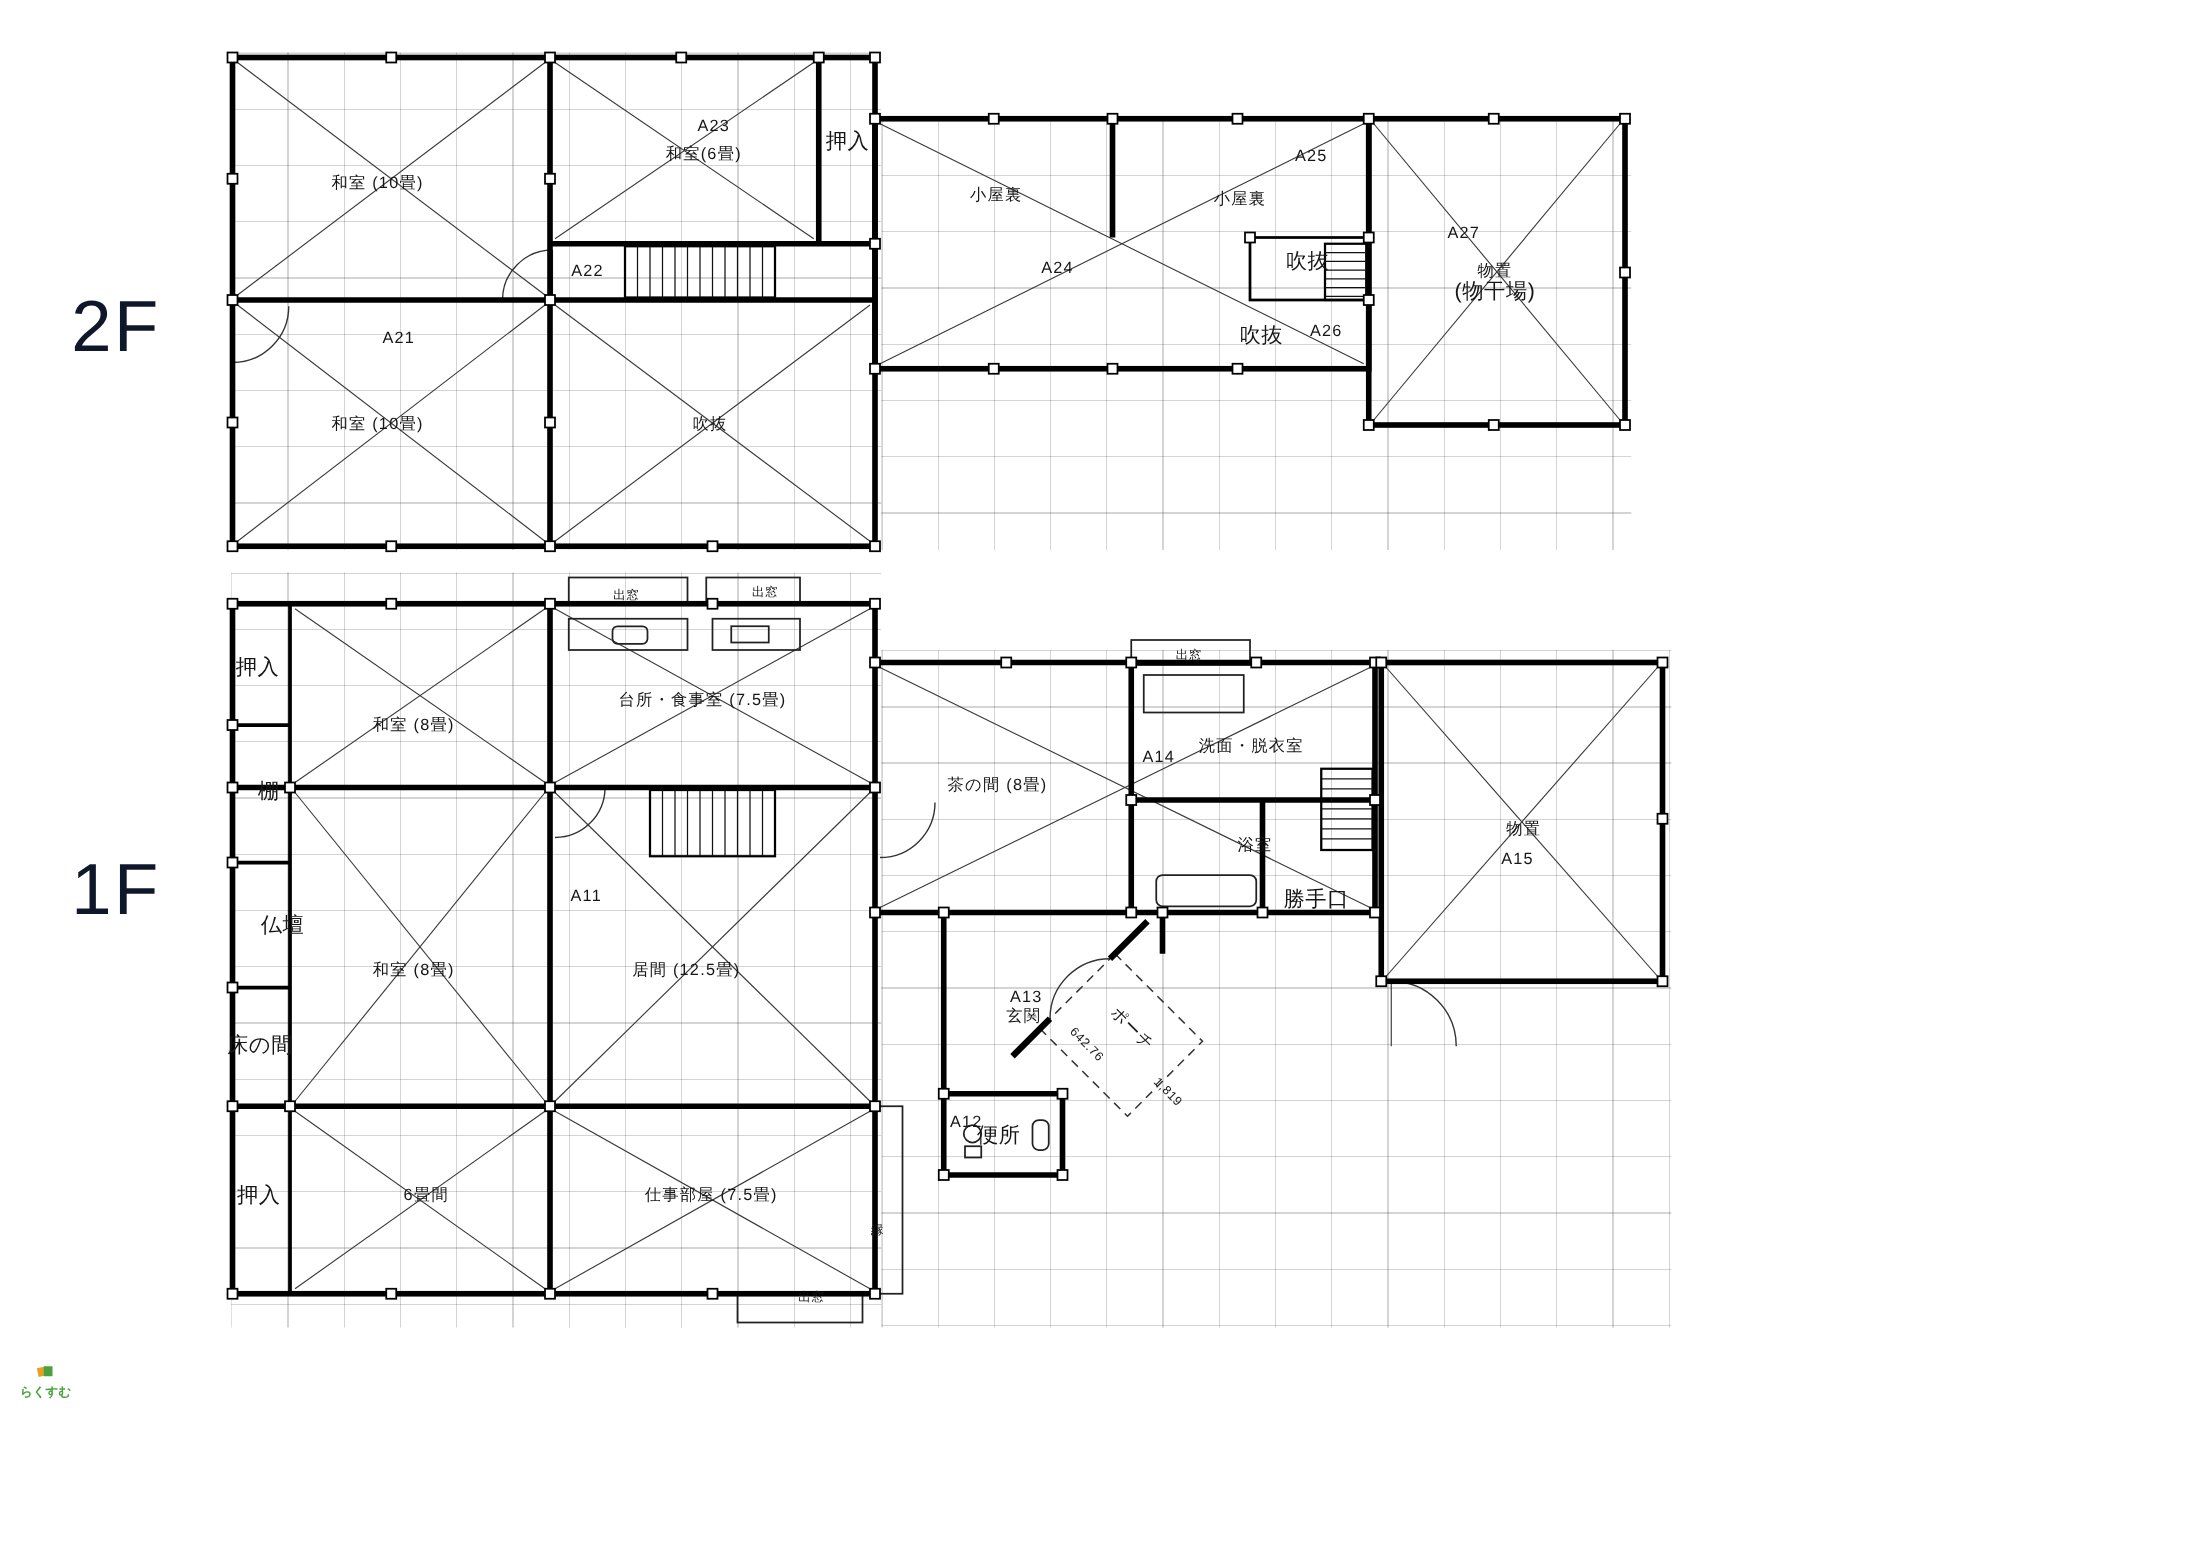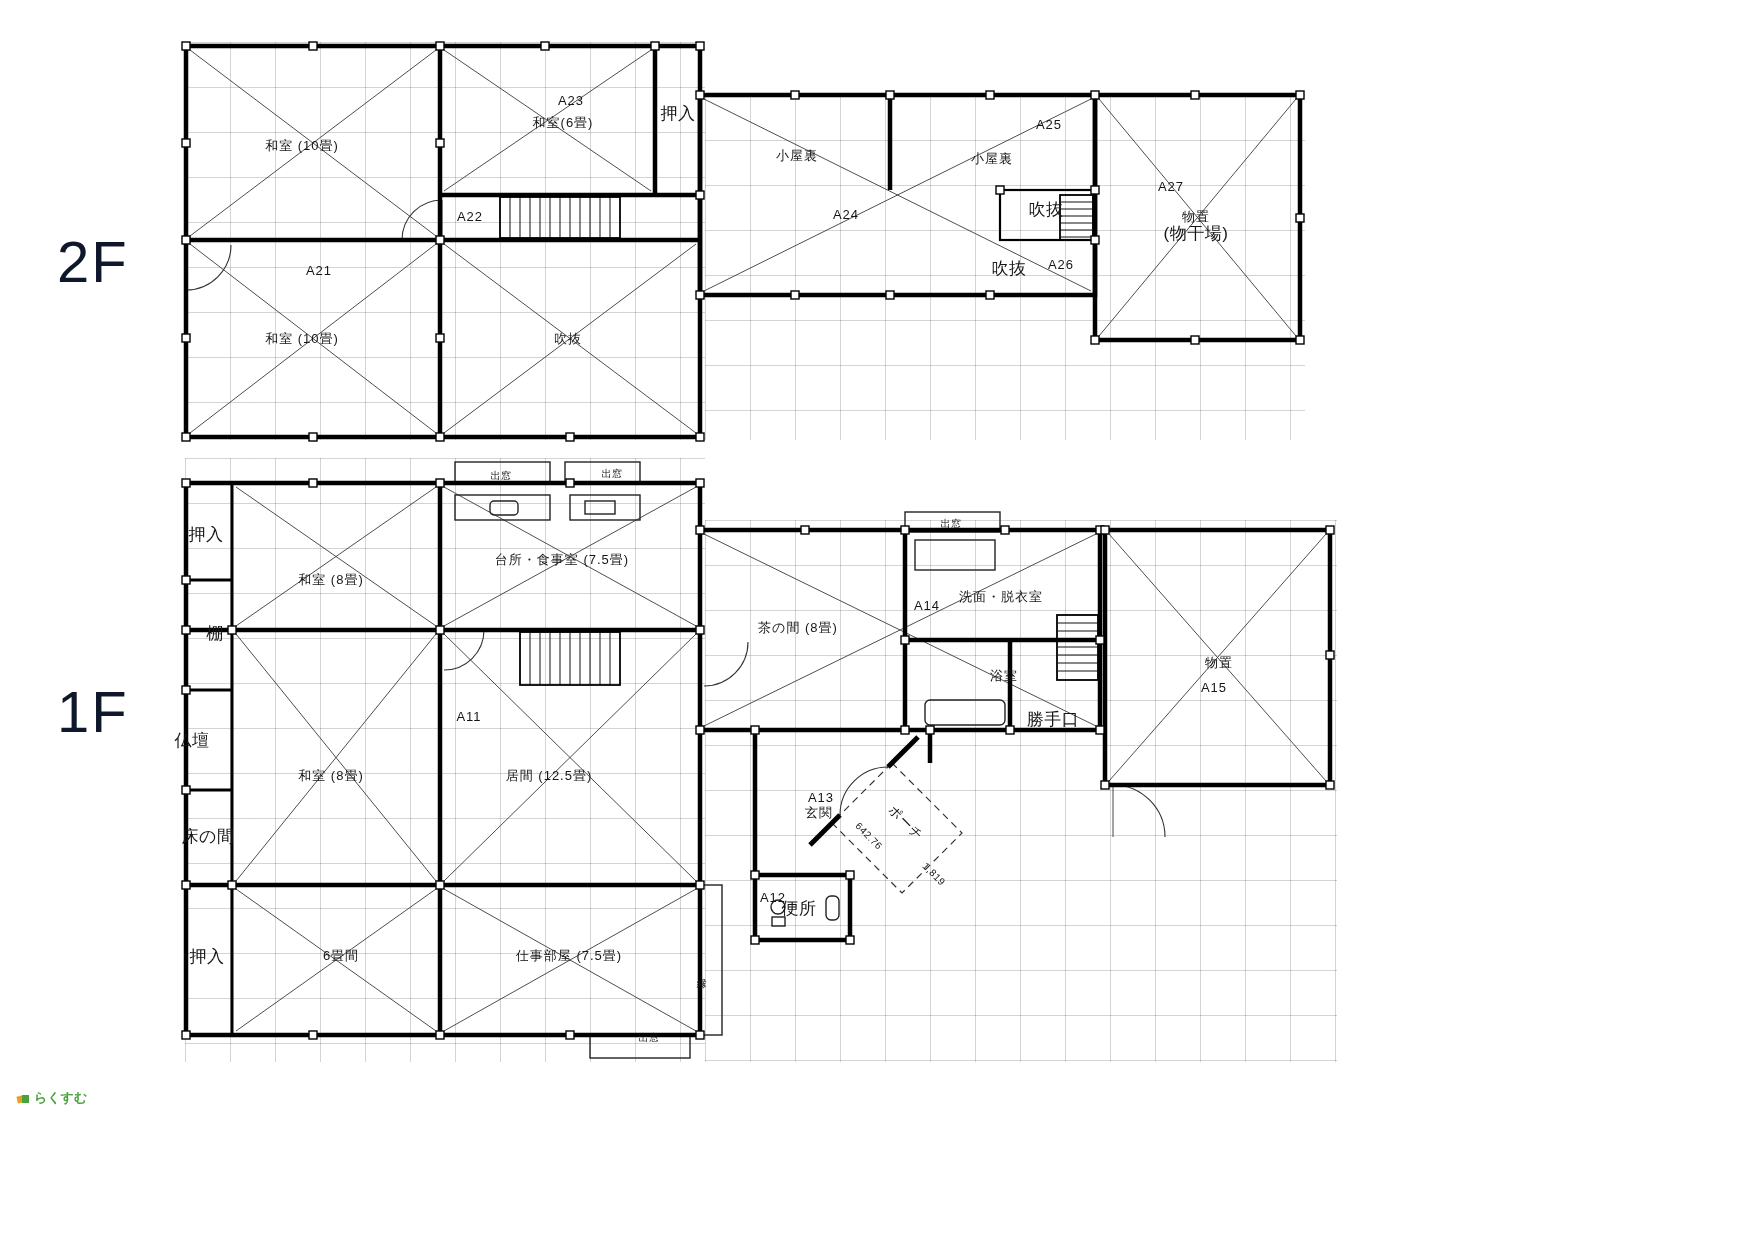--- a/index.html
+++ b/index.html
@@ -32,22 +32,23 @@
   .floor-title {
     position:absolute;
     font-size:58px;
     letter-spacing:2px;
     color:#0f172a;
   }
   .watermark {
     position:absolute;
     left:16px; top:1089px;
     display:flex; align-items:center; gap:4px;
-    font-size:13px; font-weight:bold;
+    font-size:10px; font-weight:bold;
     color:#4aa23c;
+    flex-direction:column;
   }
 </style>
 </head>
 <body>
 
 <div class="grid" style="left:185px; top:42px;  width:520px;  height:398px;"></div>
 <div class="grid" style="left:705px; top:95px;  width:600px;  height:345px;"></div>
 <div class="grid" style="left:185px; top:458px; width:520px;  height:604px;"></div>
 <div class="grid" style="left:705px; top:520px; width:632px;  height:542px;"></div>
 
@@ -316,21 +317,21 @@
 <span class="lbl" style="left:1171px; top:186px;">A27</span>
 <span class="lbl" style="left:1196px; top:217px;">物置</span>
 <span class="lbl small" style="left:1196px; top:233px;">(物干場)</span>
 
 <span class="lbl small" style="left:206px;  top:534px;">押入</span>
 <span class="lbl" style="left:331px;  top:580px;">和室 (8畳)</span>
 <span class="lbl tiny" style="left:501px;  top:476px;">出窓</span>
 <span class="lbl tiny" style="left:612px;  top:474px;">出窓</span>
 <span class="lbl" style="left:562px;  top:560px;">台所・食事室 (7.5畳)</span>
 <span class="lbl small" style="left:215px;  top:633px;">棚</span>
-<span class="lbl small" style="left:192px;  top:740px;">仏壇</span>
+<span class="lbl small" style="left:226px;  top:740px;">仏壇</span>
 <span class="lbl small" style="left:208px;  top:836px;">床の間</span>
 <span class="lbl" style="left:331px;  top:776px;">和室 (8畳)</span>
 <span class="lbl" style="left:469px;  top:716px;">A11</span>
 <span class="lbl" style="left:549px;  top:776px;">居間 (12.5畳)</span>
 <span class="lbl" style="left:798px;  top:628px;">茶の間 (8畳)</span>
 <span class="lbl" style="left:927px;  top:605px;">A14</span>
 <span class="lbl tiny" style="left:951px;  top:524px;">出窓</span>
 <span class="lbl" style="left:1001px; top:597px;">洗面・脱衣室</span>
 <span class="lbl" style="left:1004px;  top:676px;">浴室</span>
 <span class="lbl small" style="left:1053px; top:719px;">勝手口</span>

